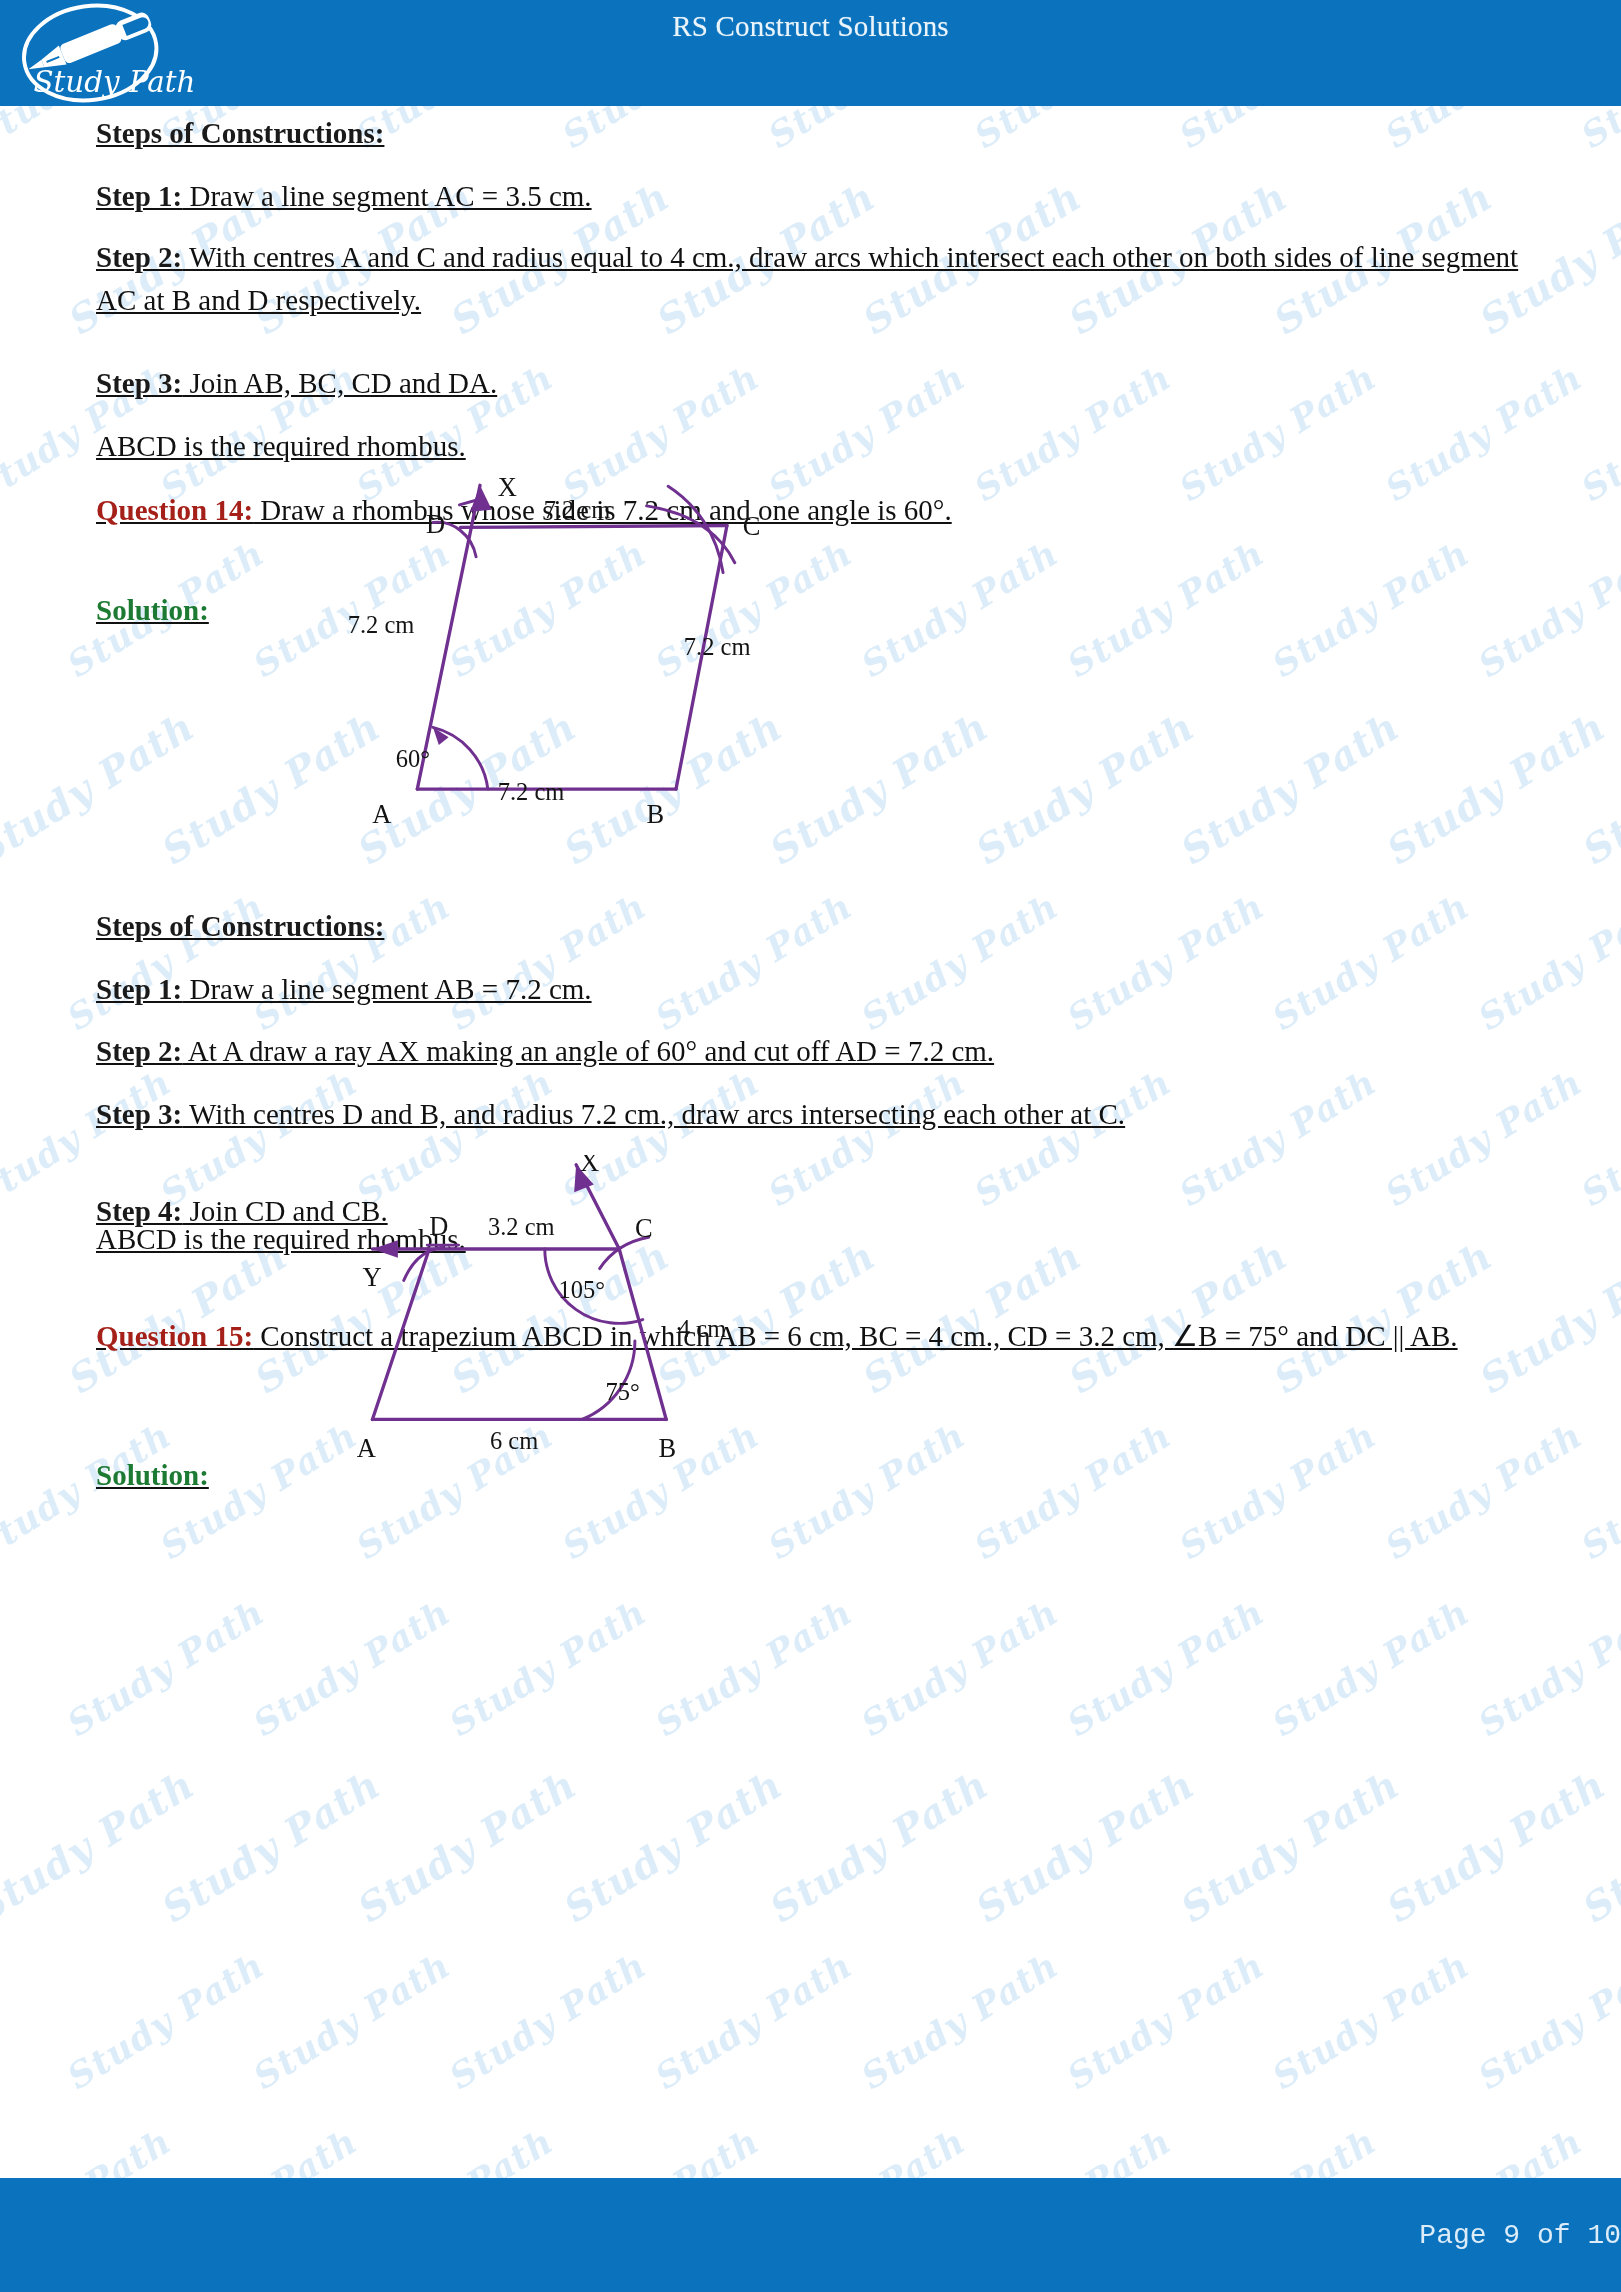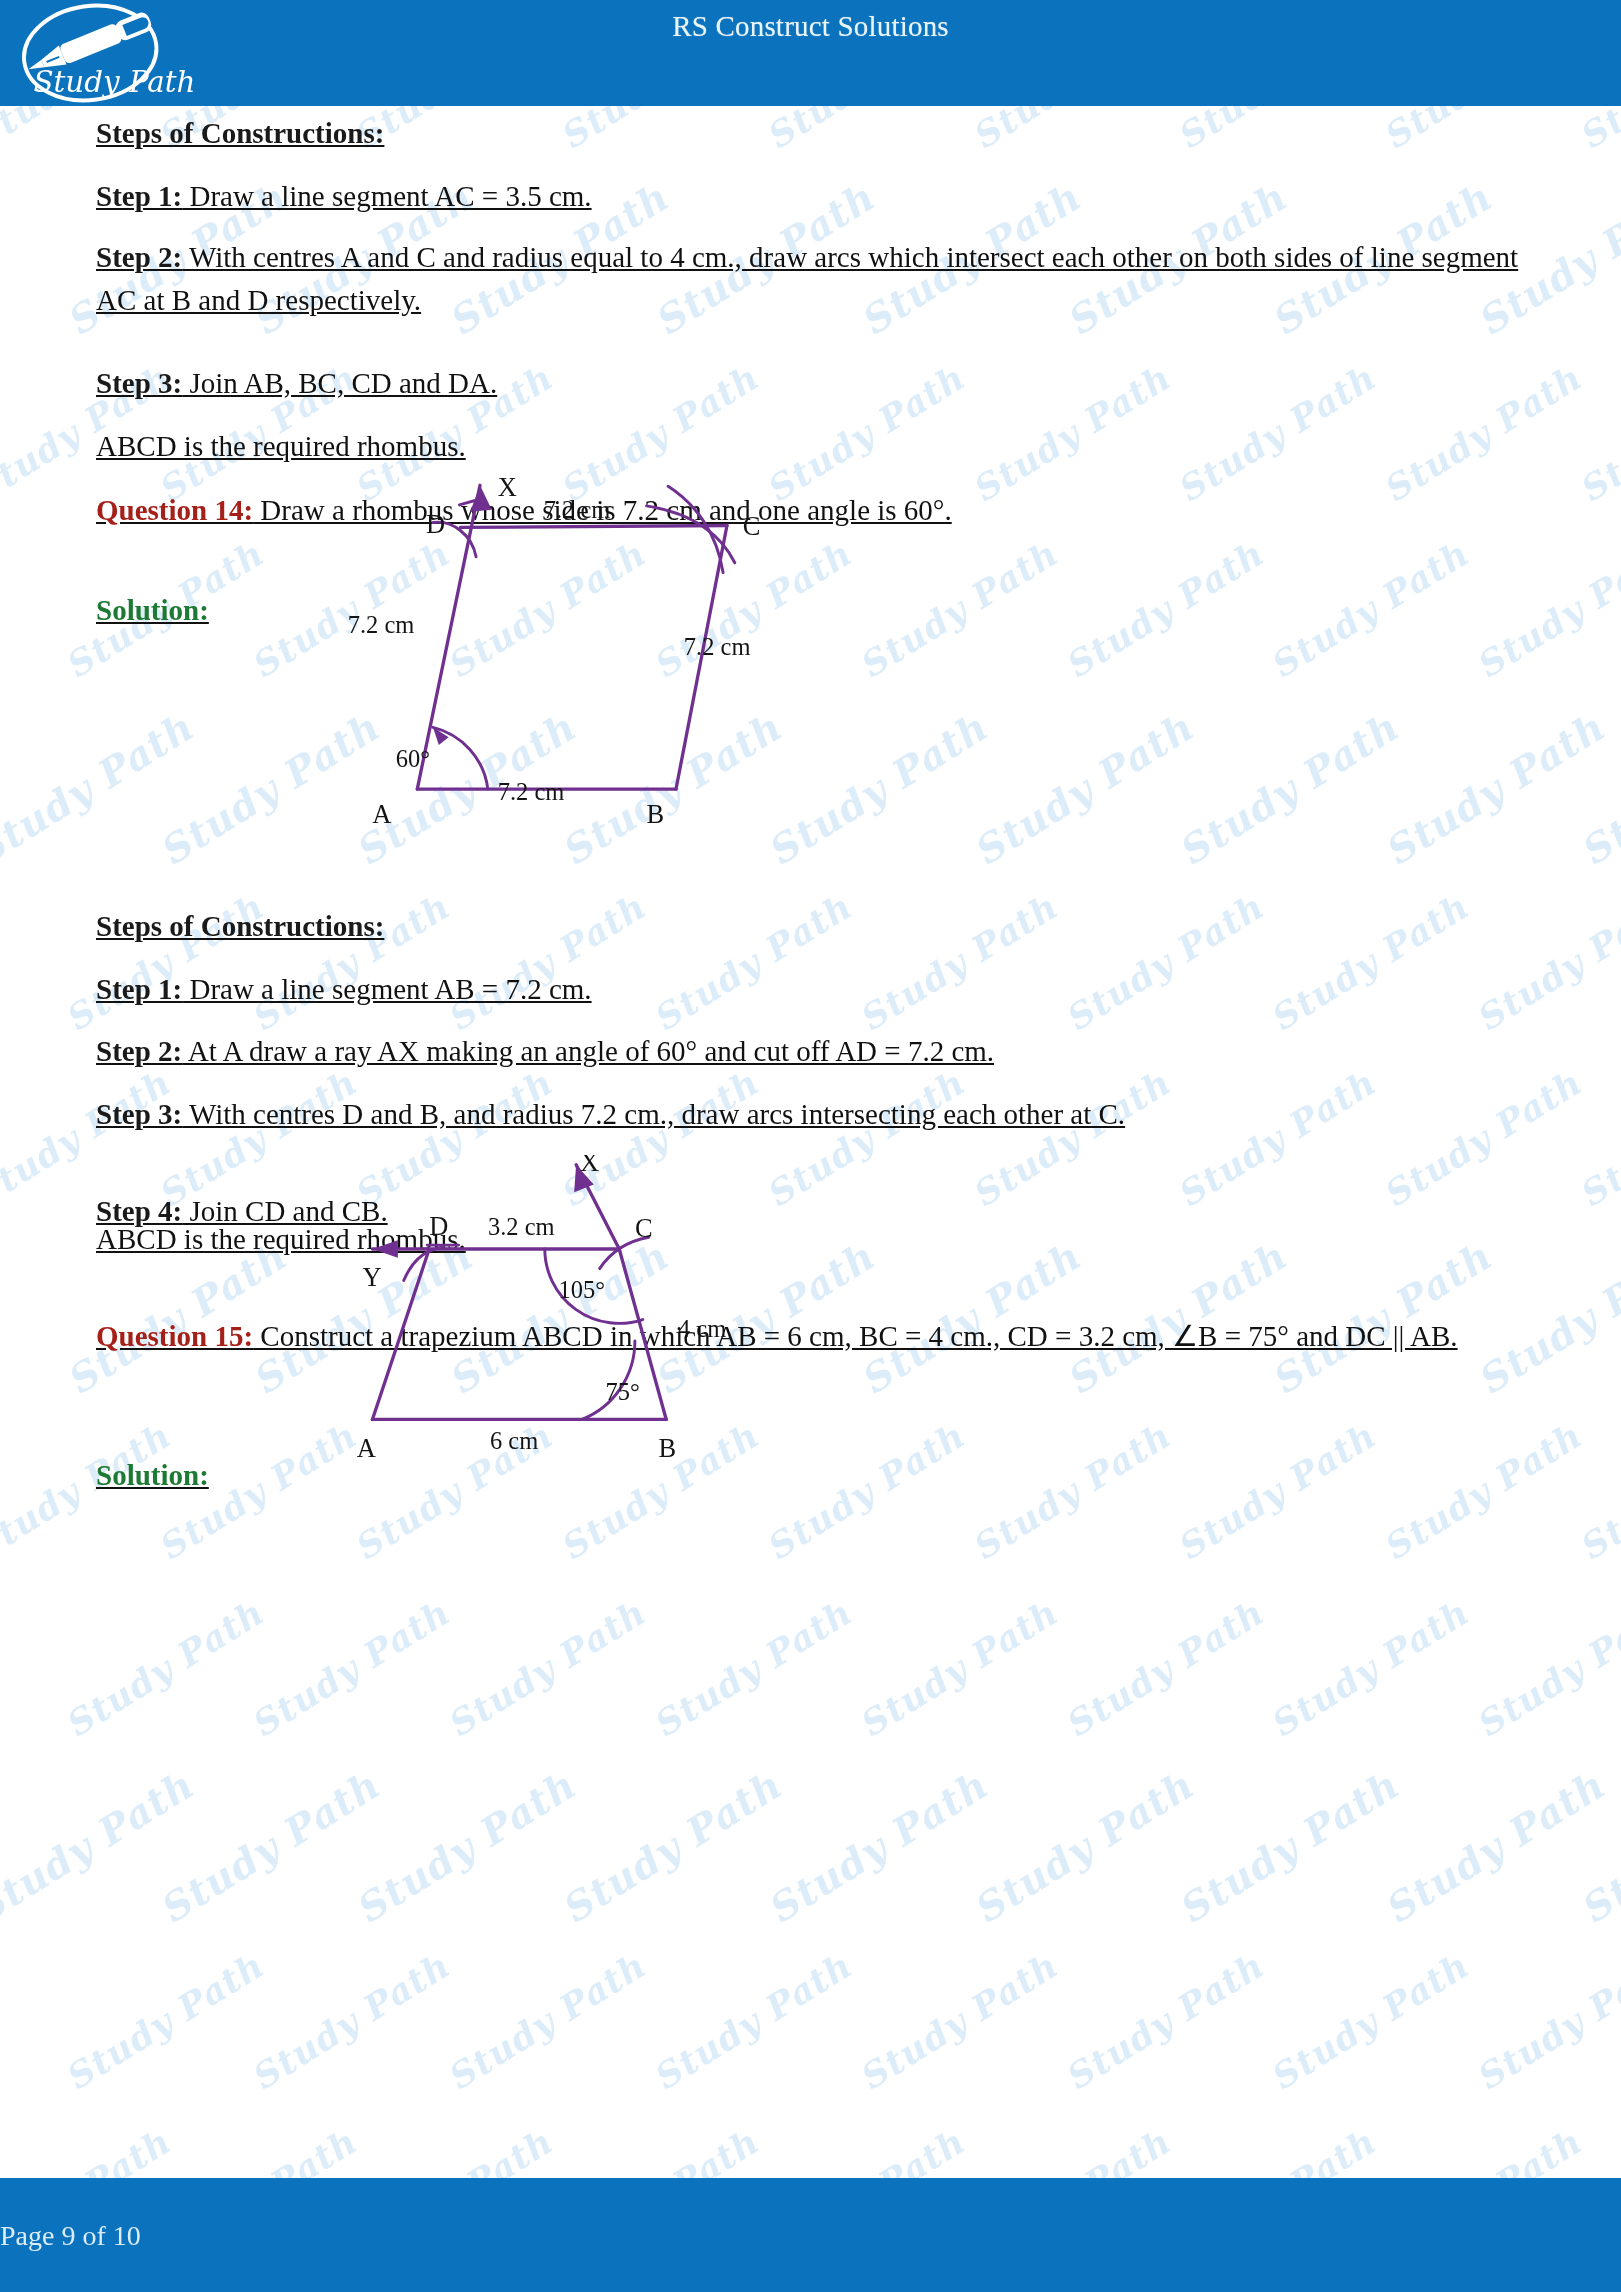--- a/index.html
+++ b/index.html
@@ -74,25 +74,25 @@
     position: absolute;
     left: 0;
     top: 2178px;
     width: 1621px;
     height: 115px;
     background: #0b73be;
     z-index: 5;
   }
   #footer-text {
     width: 100%;
-    text-align: left;
+    text-align: right;
     color: #dcecf8;
     font-size: 28px;
     line-height: 115px;
-    font-family: Liberation Serif, serif;
+    font-family: Liberation Mono, monospace;
   }
 
   
   #content {
     position: absolute;
     left: 0; top: 106px;
     width: 1621px;
     z-index: 2;
   }
   .para {

